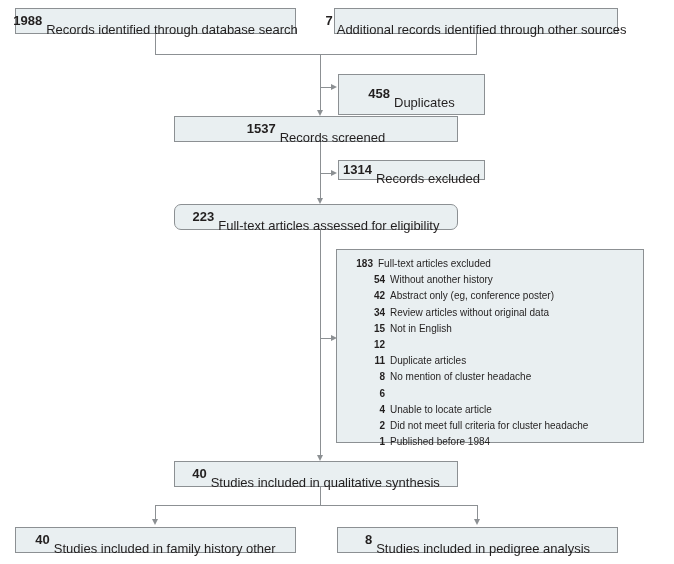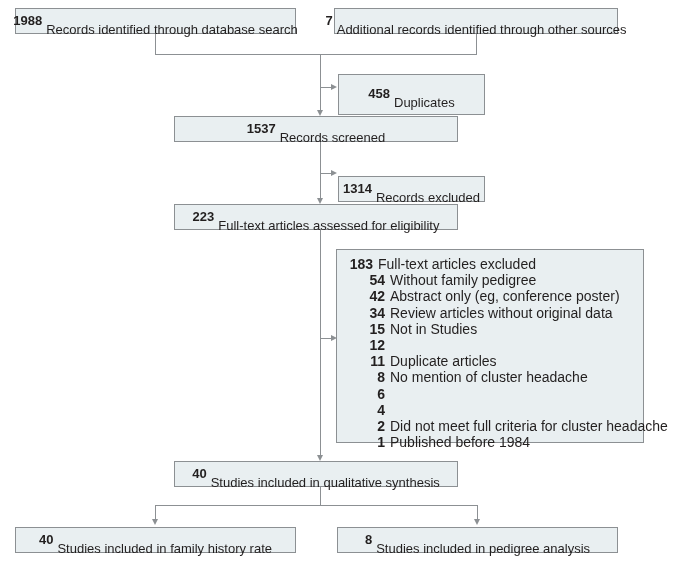--- a/index.html
+++ b/index.html
@@ -39,21 +39,21 @@
     font-weight: normal;
     margin-top: 18px;
   }
   
   .listbox {
     position: absolute;
     box-sizing: border-box;
     background: #e9eff1;
     border: 1px solid #8c9093;
     color: #221f1f;
-    font-size: 14px;
+    font-size: 10px;
     padding: 6px 8px 6px 10px;
   }
   .listbox .row {
     display: flex;
     align-items: baseline;
     line-height: 16.2px;
     white-space: nowrap;
   }
   .listbox .row .num {
     font-weight: bold;
@@ -136,74 +136,75 @@
     <span class="num">1537</span>
       <span class="lbl">Records screened</span>
   </div>
 
   <div class="vline" style="left:320px; top:142px; height:60px;"></div>
   <div class="arrow-down" style="left:317px; top:198px;"></div>
 
   <div class="hline" style="left:320px; top:173px; width:12px;"></div>
   <div class="arrow-right" style="left:331px; top:169.5px;"></div>
 
-  <div class="box" style="left:338px; top:176px; width:147px; height:26px;align-items:center;">
+  <div class="box" style="left:338px; top:160px; width:147px; height:20px;align-items:center;">
     <span class="num">1314</span>
       <span class="lbl">Records excluded</span>
   </div>
 
-  <div class="box" style="left:174px; top:204px; width:284px; height:26px;">
+  <div class="box" style="left:174px; top:204px; width:284px; height:26px;border-radius:7px;">
     <span class="num">223</span>
       <span class="lbl">Full-text articles assessed for eligibility</span>
   </div>
 
   <div class="vline" style="left:320px; top:230px; height:229px;"></div>
   <div class="arrow-down" style="left:317px; top:455px;"></div>
 
   <div class="hline" style="left:320px; top:338px; width:12px;"></div>
   <div class="arrow-right" style="left:331px; top:334.5px;"></div>
 
   <div class="listbox" style="left:336px; top:249px; width:308px; height:194px;">
     <div class="row head">
       <span class="num">183</span>
       <span class="lbl">Full-text articles excluded</span>
     </div>
     <div class="sublist">
       <div class="row sub">
         <span class="num">54</span>
-        <span class="lbl">Without family pedigree</span>
+        <span class="lbl">Without another history</span>
       </div>
       <div class="row sub">
         <span class="num">42</span>
         <span class="lbl">Abstract only (eg, conference poster)</span>
       </div>
       <div class="row sub">
         <span class="num">34</span>
         <span class="lbl">Review articles without original data</span>
       </div>
       <div class="row sub">
         <span class="num">15</span>
-        <span class="lbl">Not in Studies</span>
+        <span class="lbl">Not in English</span>
       </div>
       <div class="row sub">
         <span class="num">12</span>
       </div>
       <div class="row sub">
         <span class="num">11</span>
         <span class="lbl">Duplicate articles</span>
       </div>
       <div class="row sub">
         <span class="num">8</span>
         <span class="lbl">No mention of cluster headache</span>
       </div>
       <div class="row sub">
         <span class="num">6</span>
       </div>
       <div class="row sub">
         <span class="num">4</span>
+        <span class="lbl">Unable to locate article</span>
       </div>
       <div class="row sub">
         <span class="num">2</span>
         <span class="lbl">Did not meet full criteria for cluster headache</span>
       </div>
       <div class="row sub">
         <span class="num">1</span>
         <span class="lbl">Published before 1984</span>
       </div>
     </div>
@@ -216,21 +217,21 @@
 
   <div class="vline" style="left:320px; top:487px; height:19px;"></div>
   <div class="hline" style="left:155px; top:505px; width:323px;"></div>
   <div class="vline" style="left:155px; top:505px; height:16px;"></div>
   <div class="arrow-down" style="left:152px; top:519px;"></div>
   <div class="vline" style="left:477px; top:505px; height:16px;"></div>
   <div class="arrow-down" style="left:474px; top:519px;"></div>
 
   <div class="box" style="left:15px; top:527px; width:281px; height:26px;">
     <span class="num">40</span>
-      <span class="lbl">Studies included in family history rate</span>
+      <span class="lbl">Studies included in family history other</span>
   </div>
 
   <div class="box" style="left:337px; top:527px; width:281px; height:26px;">
     <span class="num">8</span>
       <span class="lbl">Studies included in pedigree analysis</span>
   </div>
 
 </div>
 
 </body></html>

